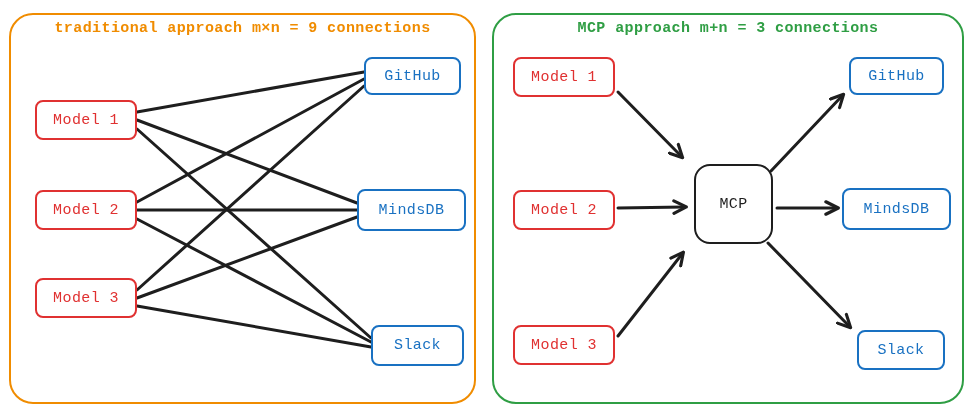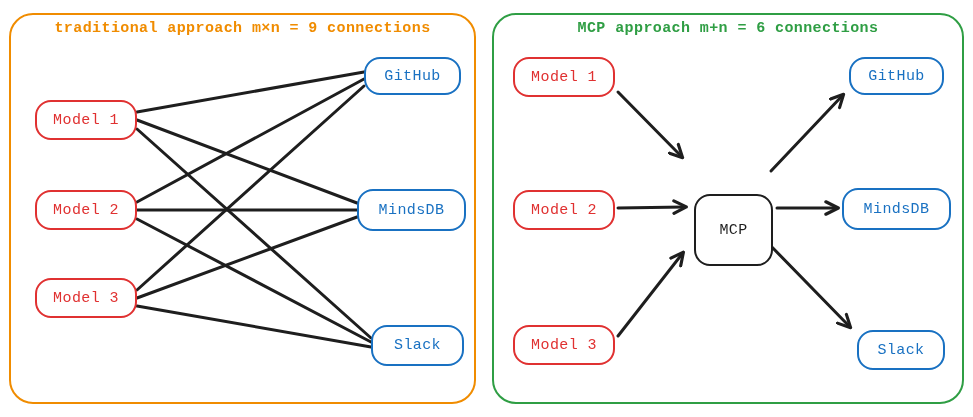--- a/index.html
+++ b/index.html
@@ -45,21 +45,21 @@
     width: 973px; height: 417px;
     z-index: 1;
   }
   .node {
     position: absolute;
     z-index: 2;
     display: flex;
     align-items: center;
     justify-content: center;
     background: #ffffff;
-    border-radius: 16px;
+    border-radius: 8px;
     font-size: 15px;
     font-weight: 500;
     letter-spacing: 0.4px;
     white-space: nowrap;
   }
   .node-model { border: 2px solid #e03131; color: #e03131; }
   .node-service { border: 2px solid #1971c2; color: #1971c2; }
   .node-hub {
     border: 2.5px solid #1e1e1e;
     color: #1e1e1e;
@@ -118,34 +118,34 @@
     <span>GitHub</span>
   </div>
   <div class="node node-service" style="left:357px; top:189px; width:109px; height:42px;">
     <span>MindsDB</span>
   </div>
   <div class="node node-service" style="left:371px; top:325px; width:93px;  height:41px;">
     <span>Slack</span>
   </div>
 
   <div class="panel panel-mcp">
-    <div class="panel-title">MCP approach m+n = 6 connections</div>
+    <div class="panel-title">MCP approach m+n = 3 connections</div>
   </div>
 
   <div class="node node-model" style="left:513px; top:57px;  width:102px; height:40px;">
     <span>Model 1</span>
   </div>
   <div class="node node-model" style="left:513px; top:190px; width:102px; height:40px;">
     <span>Model 2</span>
   </div>
   <div class="node node-model" style="left:513px; top:325px; width:102px; height:40px;">
     <span>Model 3</span>
   </div>
 
-  <div class="node node-hub" style="left:694px; top:164px; width:79px; height:72px;margin-top:30px;">
+  <div class="node node-hub" style="left:694px; top:164px; width:79px; height:80px;">
     <span>MCP</span>
   </div>
 
   <div class="node node-service" style="left:849px; top:57px;  width:95px;  height:38px;">
     <span>GitHub</span>
   </div>
   <div class="node node-service" style="left:842px; top:188px; width:109px; height:42px;">
     <span>MindsDB</span>
   </div>
   <div class="node node-service" style="left:857px; top:330px; width:88px;  height:40px;">

